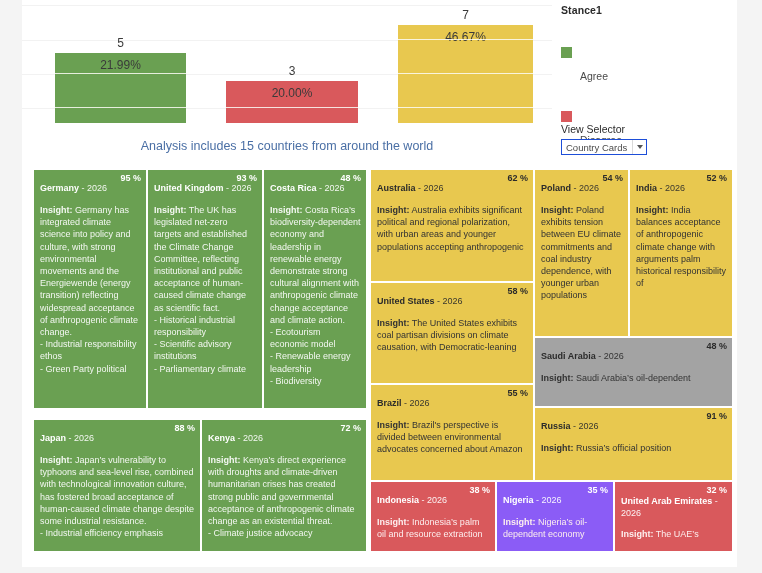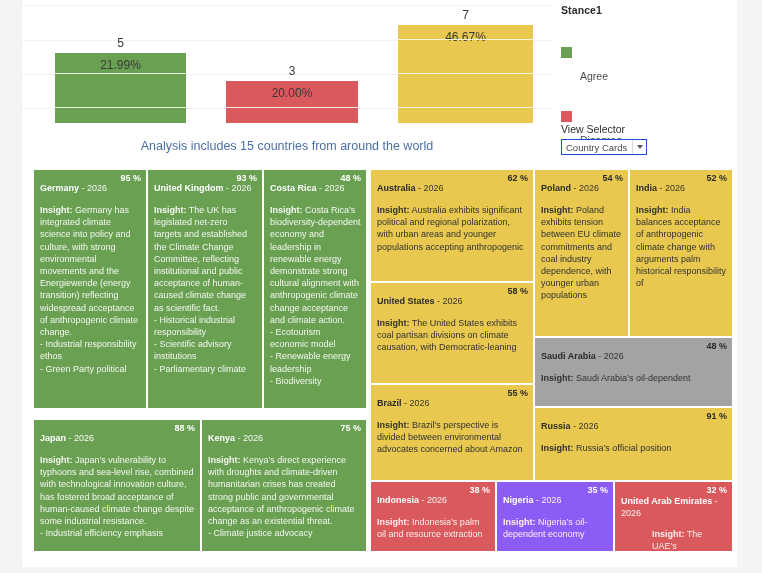--- a/index.html
+++ b/index.html
@@ -75,21 +75,21 @@
   .cell .hdr .nm{font-weight:bold;}
   .cell .hdr .yr{font-weight:400;opacity:.92;}
   .cell .body{position:absolute;left:6px;right:5px;top:34px;bottom:2px;font-size:9px;line-height:12.2px;}
   .cell .body b{font-weight:bold;}
   .cell.dark{color:#2b2b2b;}
   .cell.dark .body{color:#333;}
   .cell.light{color:#ffffff;}
   .cell.light .body{color:#f3f7f1;}
   .cell.light.red .body{color:#fdeeee;}
   .cell.wrap-hdr .hdr{white-space:normal;line-height:12px;}
-  .cell.wrap-hdr .body{top:46px;margin-left:31px;}
+  .cell.wrap-hdr .body{top:46px;}
 </style>
 </head>
 <body>
 
 <div id="root">
 
   <div class="panel"></div>
 
   <div class="chart">
     <div class="gridline" style="top:5px;"></div>
@@ -164,21 +164,21 @@
         <div class="pct">48 %</div>
         <div class="hdr"><span class="nm">Costa Rica</span><span class="yr"> - </span><span class="yr">2026</span></div>
         <div class="body"><b>Insight:</b><span> Costa Rica’s biodiversity-dependent economy and leadership in renewable energy demonstrate strong cultural alignment with anthropogenic climate change acceptance and climate action.<br>- Ecotourism economic model<br>- Renewable energy leadership<br>- Biodiversity</span></div>
       </div>
       <div class="cell light" style="left: 33px; top: 419px; width: 168px; height: 133px; background: rgb(106, 160, 82);">
         <div class="pct">88 %</div>
         <div class="hdr"><span class="nm">Japan</span><span class="yr"> - </span><span class="yr">2026</span></div>
         <div class="body"><b>Insight:</b><span> Japan’s vulnerability to typhoons and sea-level rise, combined with technological innovation culture, has fostered broad acceptance of human-caused climate change despite some industrial resistance.<br>- Industrial efficiency emphasis</span></div>
       </div>
       <div class="cell light" style="left: 201px; top: 419px; width: 166px; height: 133px; background: rgb(106, 160, 82);">
-        <div class="pct">75 %</div>
+        <div class="pct">72 %</div>
         <div class="hdr"><span class="nm">Kenya</span><span class="yr"> - </span><span class="yr">2026</span></div>
         <div class="body"><b>Insight:</b><span> Kenya’s direct experience with droughts and climate-driven humanitarian crises has created strong public and governmental acceptance of anthropogenic climate change as an existential threat.<br>- Climate justice advocacy</span></div>
       </div>
       <div class="cell dark" style="left: 370px; top: 169px; width: 164px; height: 113px; background: rgb(232, 200, 79);">
         <div class="pct">62 %</div>
         <div class="hdr"><span class="nm">Australia</span><span class="yr"> - </span><span class="yr">2026</span></div>
         <div class="body"><b>Insight:</b><span> Australia exhibits significant political and regional polarization, with urban areas and younger populations accepting anthropogenic</span></div>
       </div>
       <div class="cell dark" style="left: 370px; top: 282px; width: 164px; height: 102px; background: rgb(232, 200, 79);">
         <div class="pct">58 %</div>

